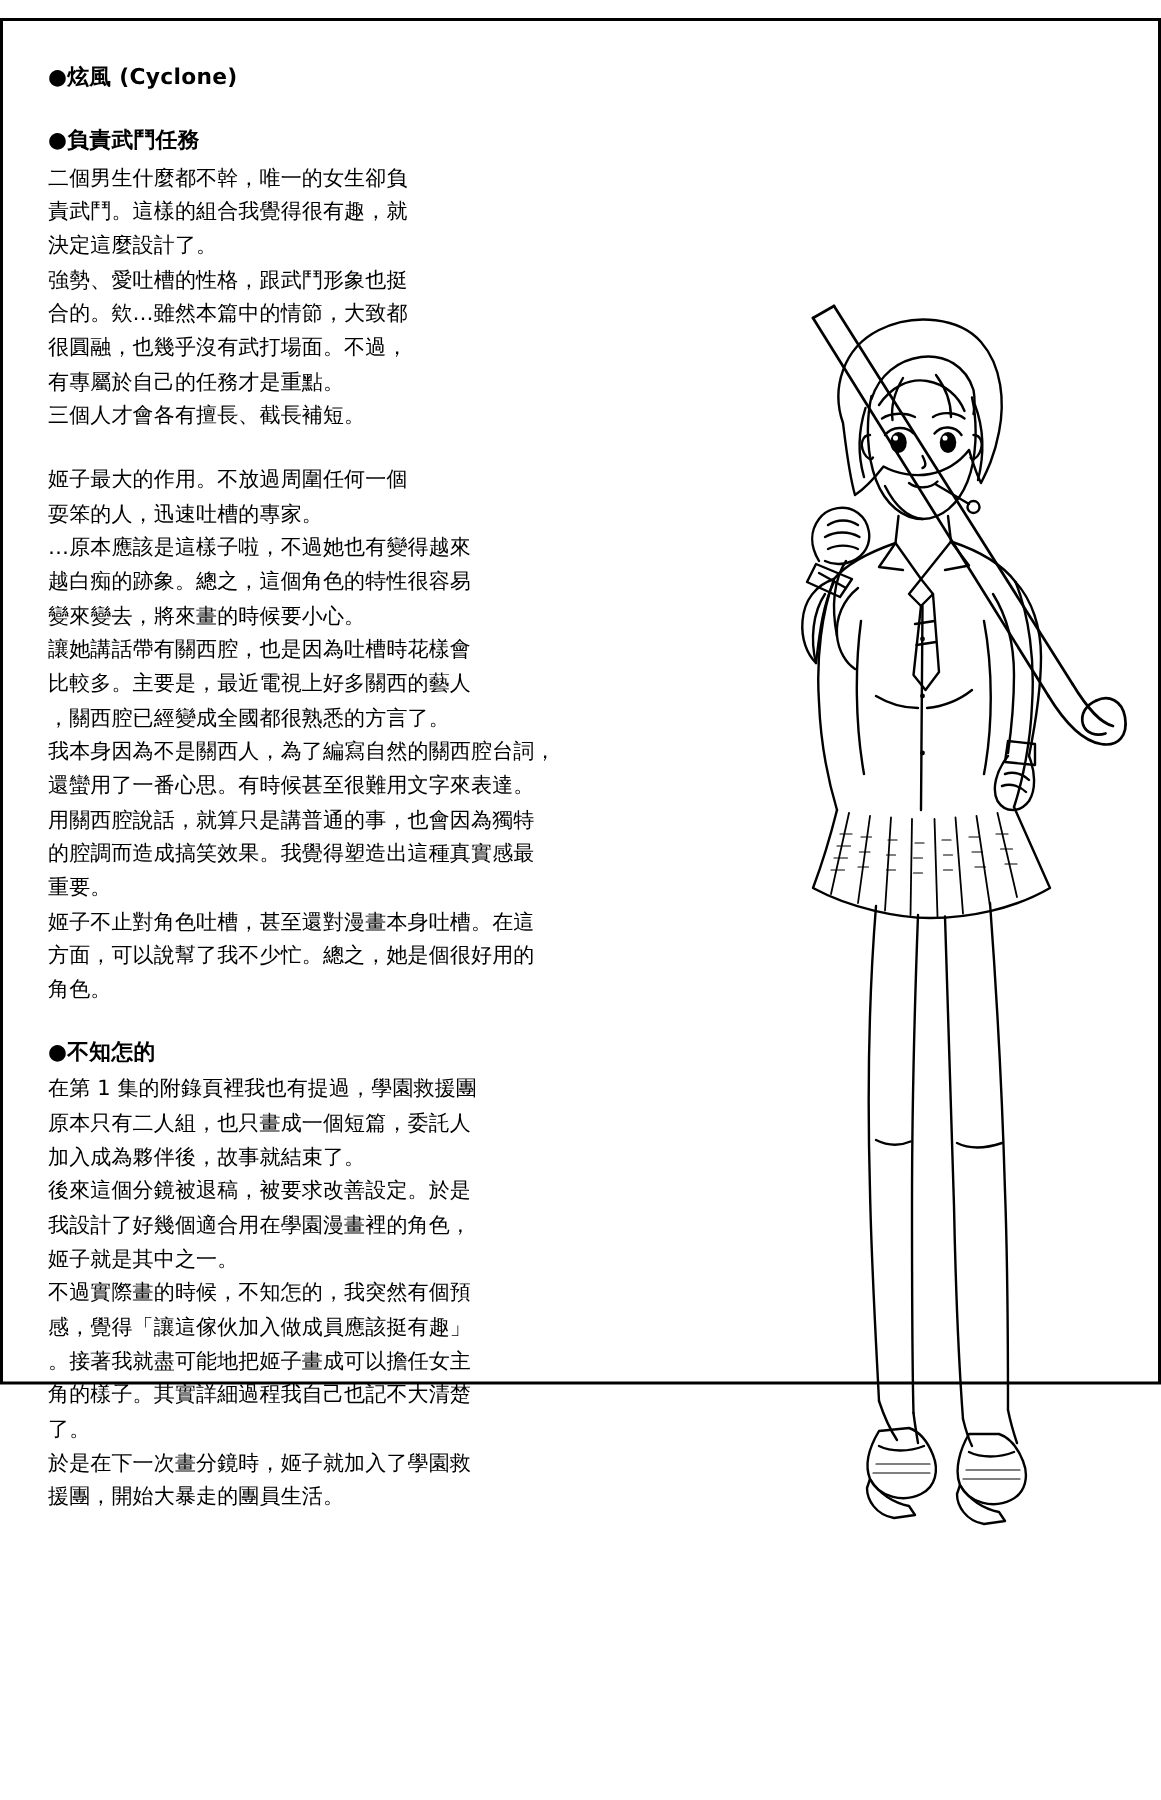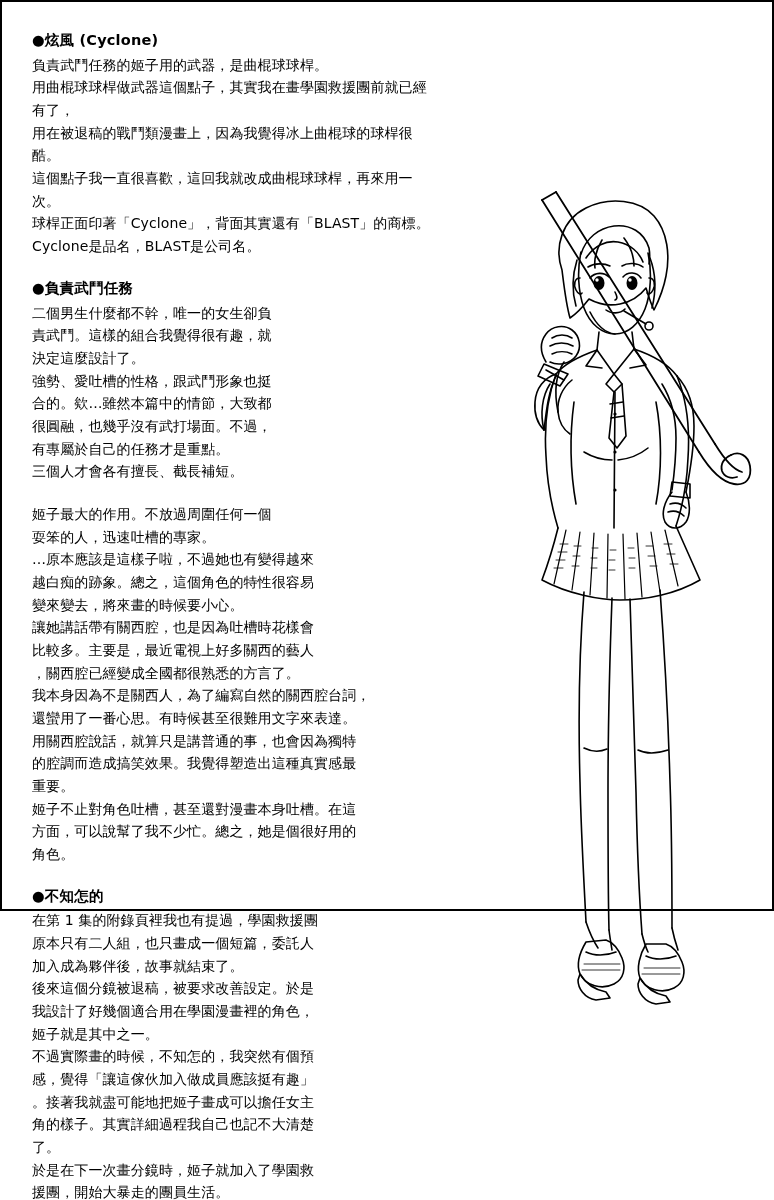--- a/index.html
+++ b/index.html
@@ -10,21 +10,21 @@
   body {
     width: 774px;
     height: 1200px;
     position: relative;
     overflow: hidden;
     font-family: "DejaVu Sans", "Liberation Sans", sans-serif;
     color: #000000;
   }
   .page {
     position: absolute;
-    left: 0; top: 0;
+    left: 0; top: 12px;
     width: 774px;
     height: 911px;
     box-sizing: border-box;
     border: 2px solid #000000;
   }
   .text-column {
     position: absolute;
     left: 30px;
     top: 28px;
     width: 400px;
@@ -59,26 +59,20 @@
 </style>
 </head>
 <body>
 
 <div class="page">
 
   <div class="text-column">
 
     <div class="section">
       <div class="section-heading">●炫風 (Cyclone)</div>
-      <div class="section-body">負責武鬥任務的姬子用的武器，是曲棍球球桿。
-用曲棍球球桿做武器這個點子，其實我在畫學園救援團前就已經有了，
-用在被退稿的戰鬥類漫畫上，因為我覺得冰上曲棍球的球桿很酷。
-這個點子我一直很喜歡，這回我就改成曲棍球球桿，再來用一次。
-球桿正面印著「Cyclone」，背面其實還有「BLAST」的商標。
-Cyclone是品名，BLAST是公司名。</div>
     </div>
 
     <div class="section">
       <div class="section-heading">●負責武鬥任務</div>
       <div class="section-body">二個男生什麼都不幹，唯一的女生卻負
 責武鬥。這樣的組合我覺得很有趣，就
 決定這麼設計了。
 強勢、愛吐槽的性格，跟武鬥形象也挺
 合的。欸…雖然本篇中的情節，大致都
 很圓融，也幾乎沒有武打場面。不過，

